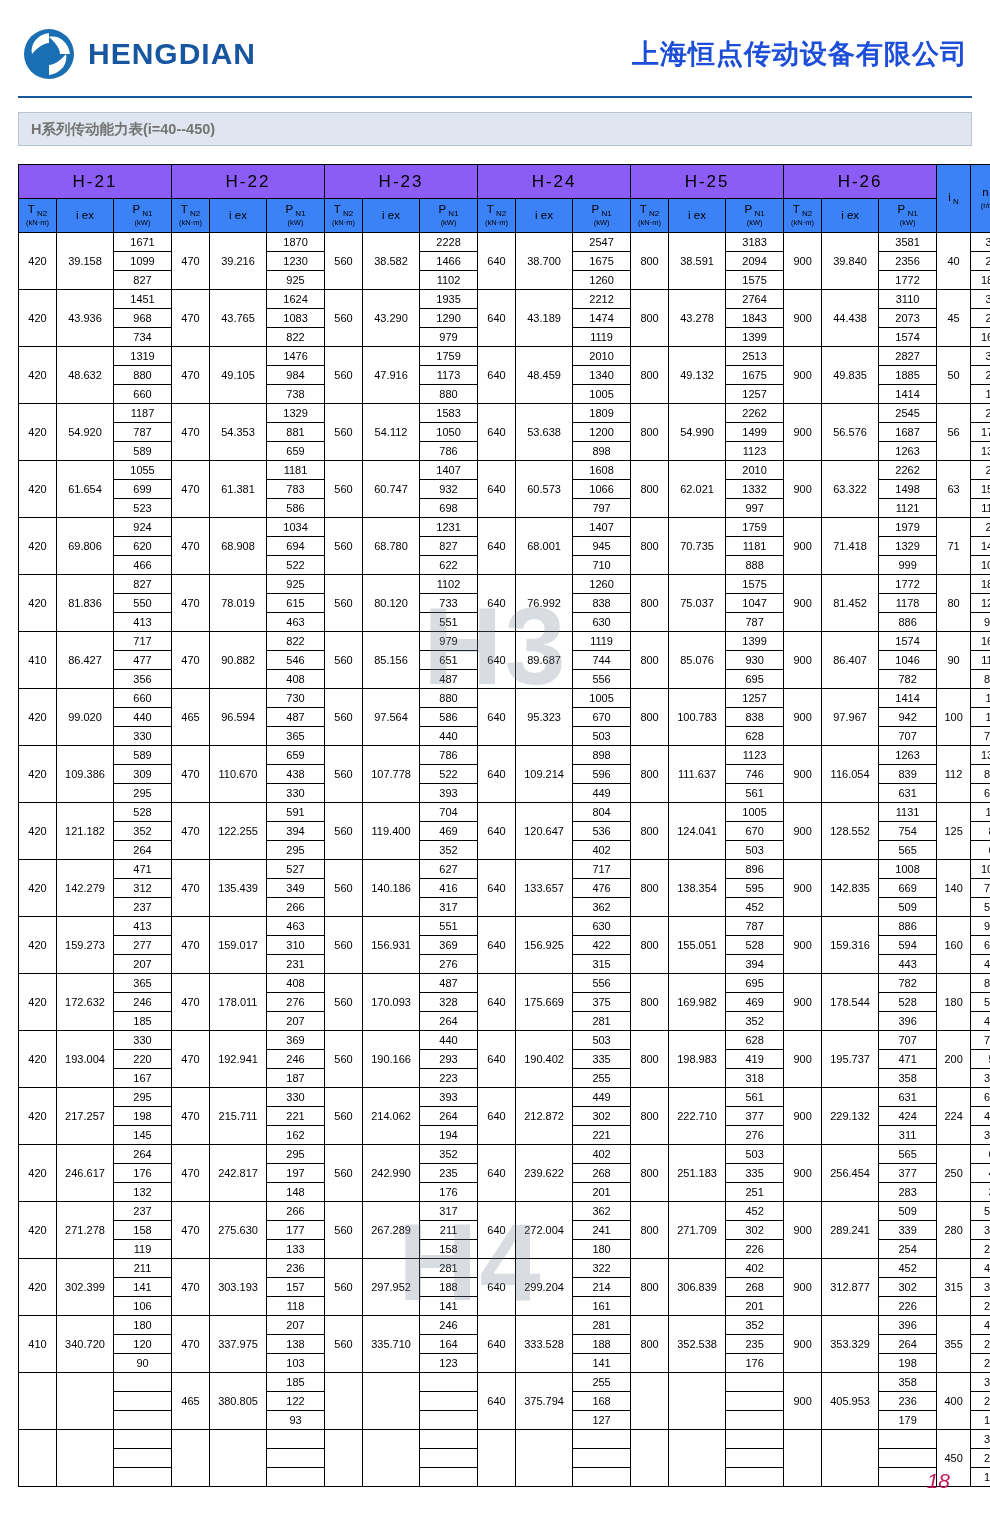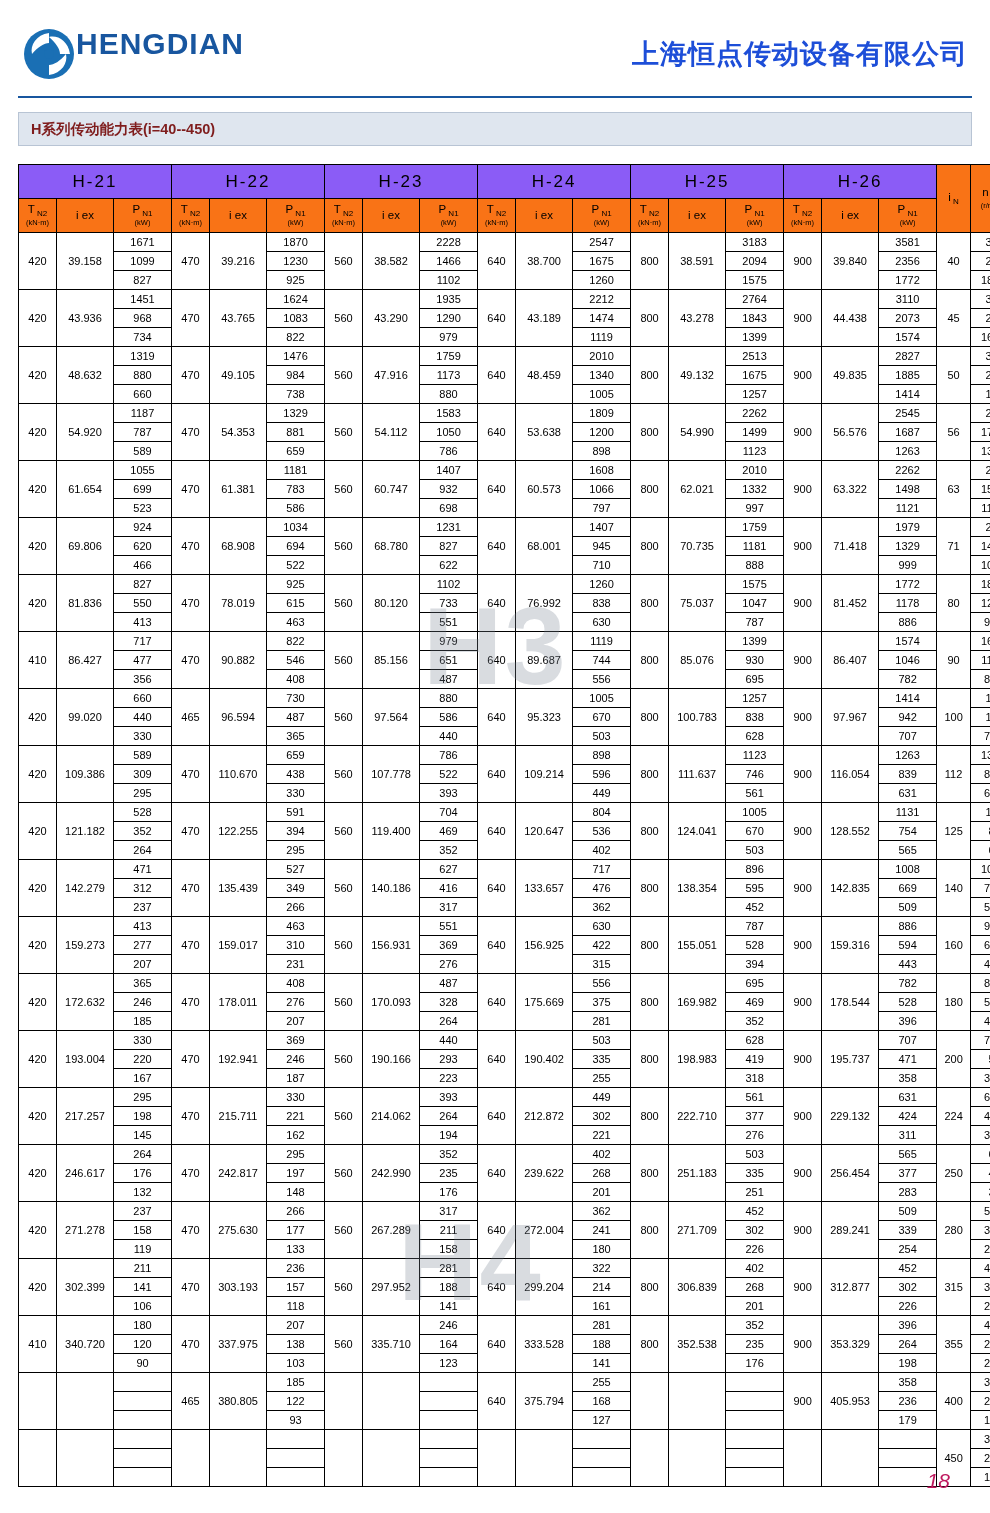--- a/index.html
+++ b/index.html
@@ -14,21 +14,21 @@
     overflow: hidden;
   }
   .page { position:relative; width:990px; height:1513px; }
 
   
   .header {
     display:flex; align-items:center; justify-content:space-between;
     padding: 22px 22px 0 22px;
     height: 86px;
   }
-  .brand { display:flex; align-items:flex-start; gap:0; }
+  .brand { display:flex; align-items:center; gap:12px; }
   .logo-mark { width:54px; height:54px; position:relative; }
   .brand-name {
     font-size: 30px; font-weight: bold; letter-spacing: 1px;
     color:#18569f;
   }
   .company {
     font-size: 27px; font-weight: bold; color:#1d4ed8;
     letter-spacing: 1px;
   }
   .rule {
@@ -37,21 +37,21 @@
 
   
   .titlebar {
     margin: 14px 18px 0 18px;
     background: #dfe6ef;
     border: 1px solid #b8c4d4;
     height: 34px;
     display:flex; align-items:center;
     padding-left: 12px;
     font-size: 14.5px;
-    color:#7f1d1d;
+    color:#737373;
     font-weight: bold;
   }
 
   
   .table-wrap { margin: 18px 18px 0 18px; position:relative; }
   table.cap {
     border-collapse: collapse;
     width: 954px;
     table-layout: fixed;
     font-size: 11px;
@@ -63,21 +63,21 @@
     padding: 0;
     font-weight: normal;
   }
   .hdr-model {
     background: #8b5cf6;
     font-size: 17px;
     height: 34px;
     letter-spacing: 2px;
   }
   .hdr-sub {
-    background: #f97316;
+    background: #3b82f6;
     height: 34px;
     font-size: 10.5px;
     line-height: 1.15;
   }
   .hdr-sub .sym { font-size: 11.5px; }
   .hdr-sub .sub { font-size: 8px; vertical-align: sub; }
   .hdr-sub .unit { font-size: 7.5px; display:block; }
   td.val { height: 19px; font-size: 11px; }
   td.pn { width: 58px; }
   td.tn { width: 38px; }

